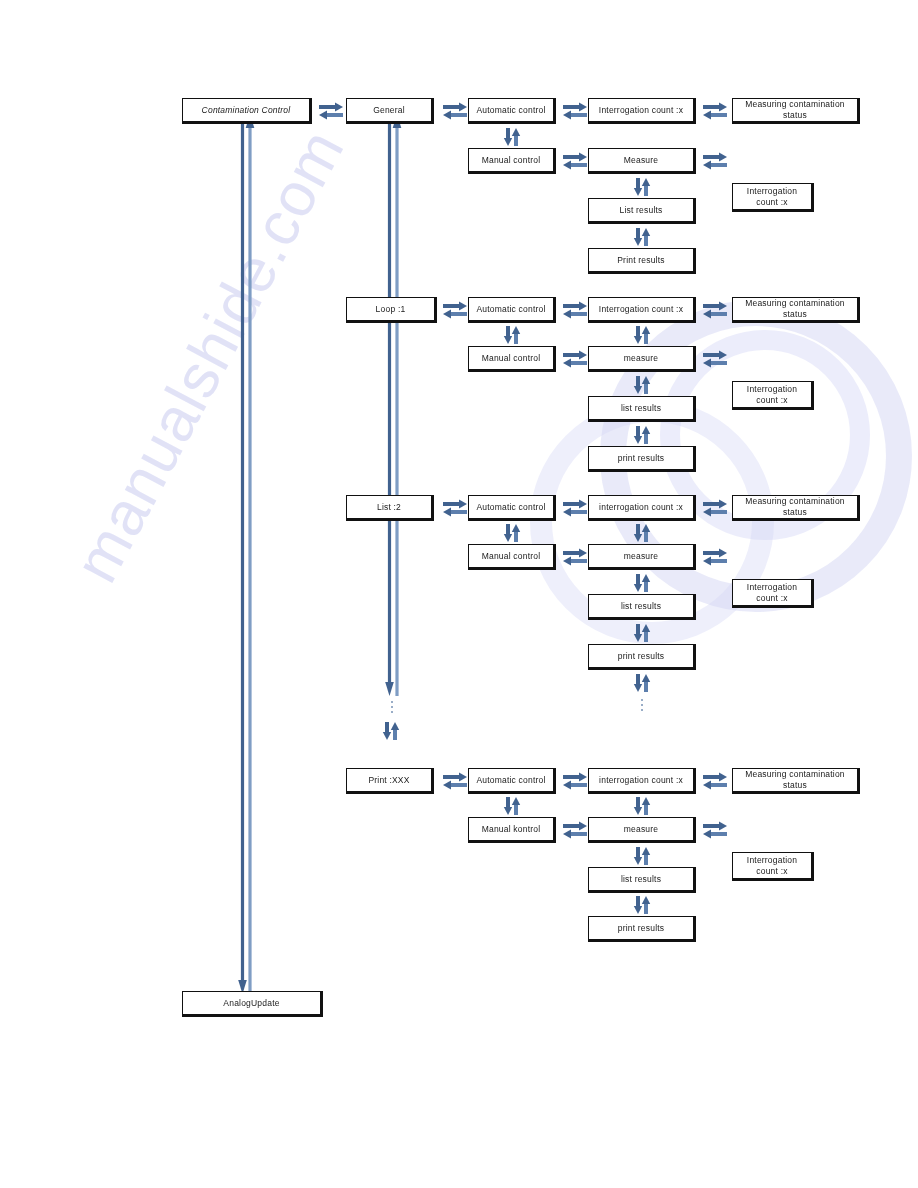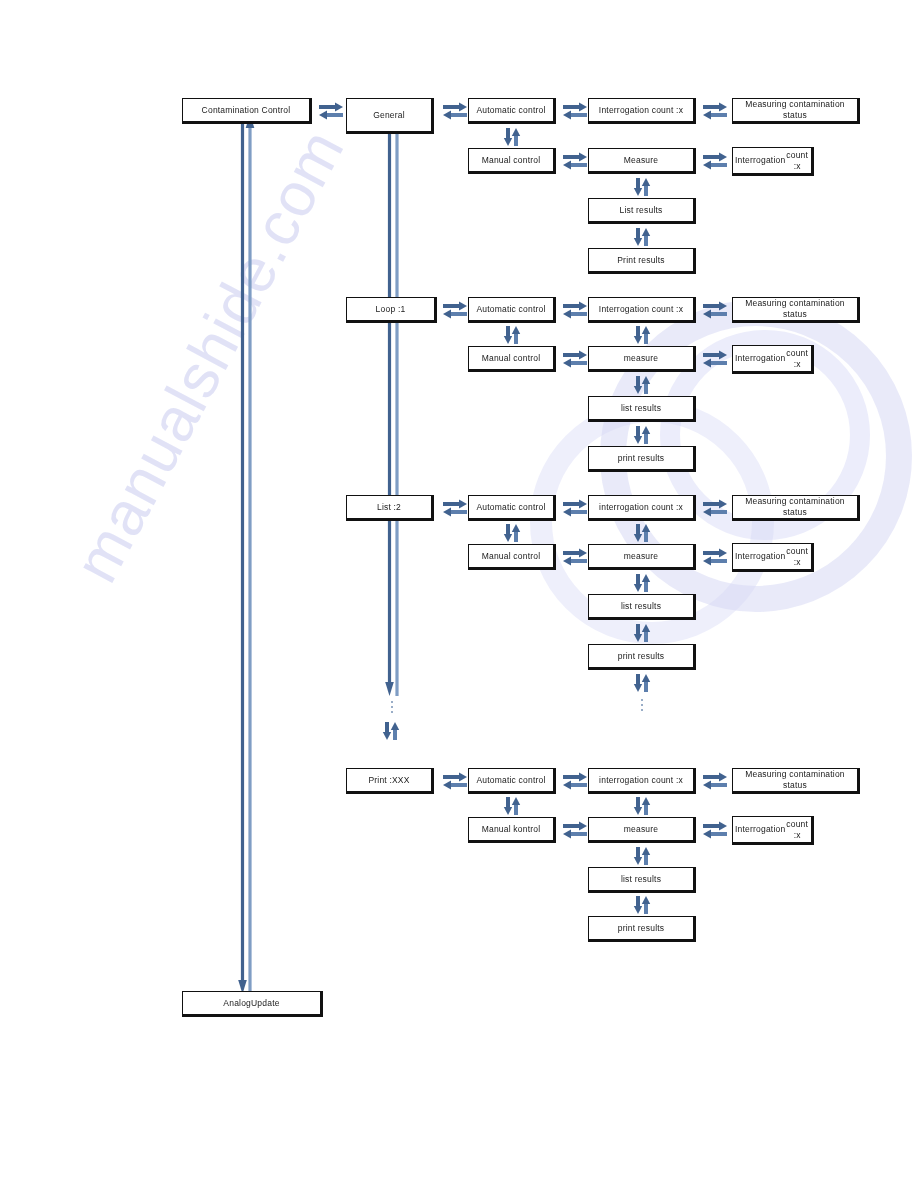--- a/index.html
+++ b/index.html
@@ -82,21 +82,21 @@
     align-items: center;
     justify-content: center;
     text-align: center;
     color: #1a1a1a;
     font-size: 8.5px;
     line-height: 1.25;
     letter-spacing: .2px;
     z-index: 3;
     padding: 0 2px;
   }
-  .node.two-line { flex-direction: row; }
+  .node.two-line { flex-direction: column; margin-top: 36px; }
   .node span { display: block; }
 
   
   .harrow, .varrow {
     position: absolute;
     z-index: 2;
     pointer-events: none;
   }
   .harrow svg, .varrow svg { display: block; }
 
@@ -131,21 +131,21 @@
 </head>
 <body>
 
 <div id="diagram">
 
   <div class="watermark wm-ring"></div>
   <div class="watermark wm-ring2"></div>
   <div class="watermark wm-ring3"></div>
   <div class="watermark wm-text">manualshide.com</div>
 
-  <div class="node" style="left:182px; top:98px; width:130px; height:26px;">Contamination Control</div>
+  <div class="node" style="left:182px; top:98px; width:130px; height:26px;font-style:italic;">Contamination Control</div>
 
   <div class="node" style="left:182px; top:991px; width:141px; height:26px;">AnalogUpdate</div>
 
   <div class="rail" style="left:238px; top:110px;">
     <svg width="18" height="888" viewBox="0 0 18 888">
 
       <line x1="4.5" y1="4" x2="4.5" y2="872" stroke="#41628f" stroke-width="3.2"></line>
       <polygon points="4.5,884 0.2,870 8.8,870" fill="#41628f"></polygon>
 
       <line x1="12" y1="16" x2="12" y2="884" stroke="#7f9dc4" stroke-width="3.2"></line>
@@ -167,21 +167,21 @@
       <b></b>
       <b></b>
   </div>
 
   <div class="vdots" style="left:641px; top:699px;">
     <b></b>
       <b></b>
       <b></b>
   </div>
 
-  <div class="node" style="left:346px; top:98px; width:88px; height:36px;">General</div>
+  <div class="node" style="left:346px; top:98px; width:88px; height:26px;">General</div>
   <div class="node" style="left:468px; top:98px; width:88px; height:26px;">Automatic control</div>
   <div class="node" style="left:588px; top:98px; width:108px; height:26px;">Interrogation count :x</div>
   <div class="node" style="left:732px; top:98px; width:128px; height:26px;">Measuring contamination status</div>
 
   <div class="node" style="left:468px; top:148px; width:88px; height:26px;">Manual control</div>
   <div class="node" style="left:588px; top:148px; width:108px; height:26px;">Measure</div>
   <div class="node two-line" style="left:732px; top:147px; width:82px; height:29px;">
     <span>Interrogation</span>
     <span>count :x</span>
   </div>

